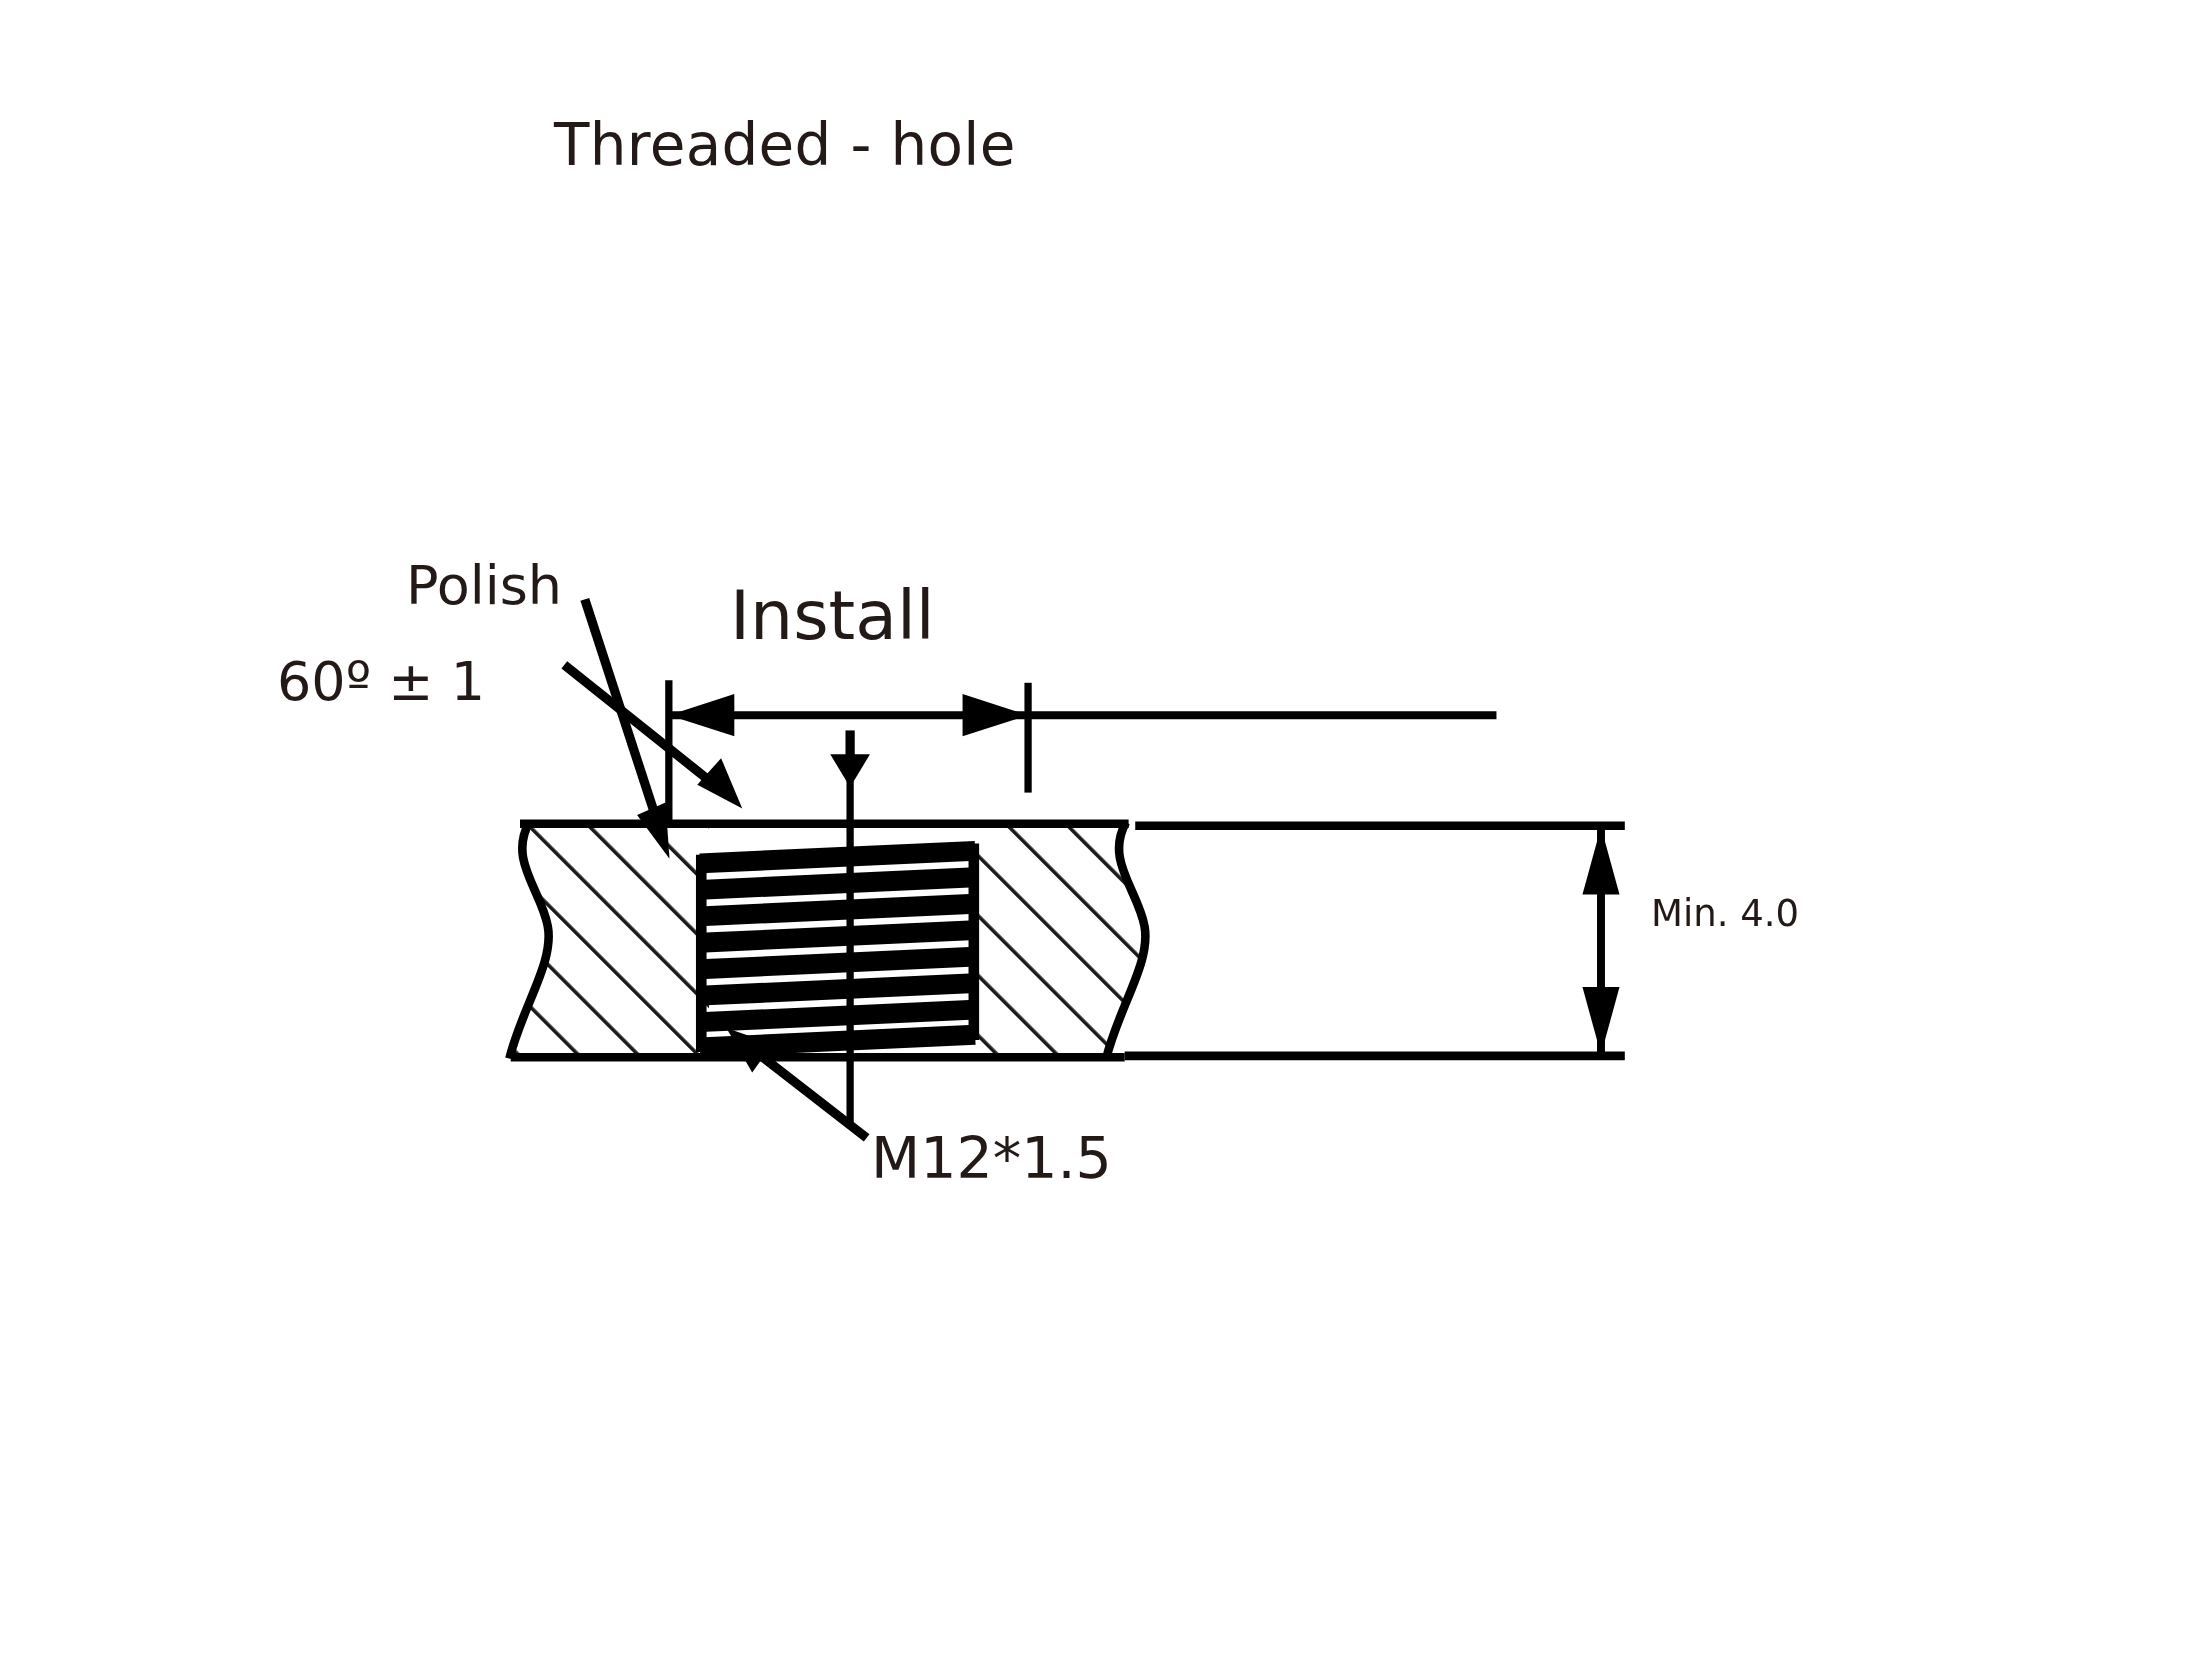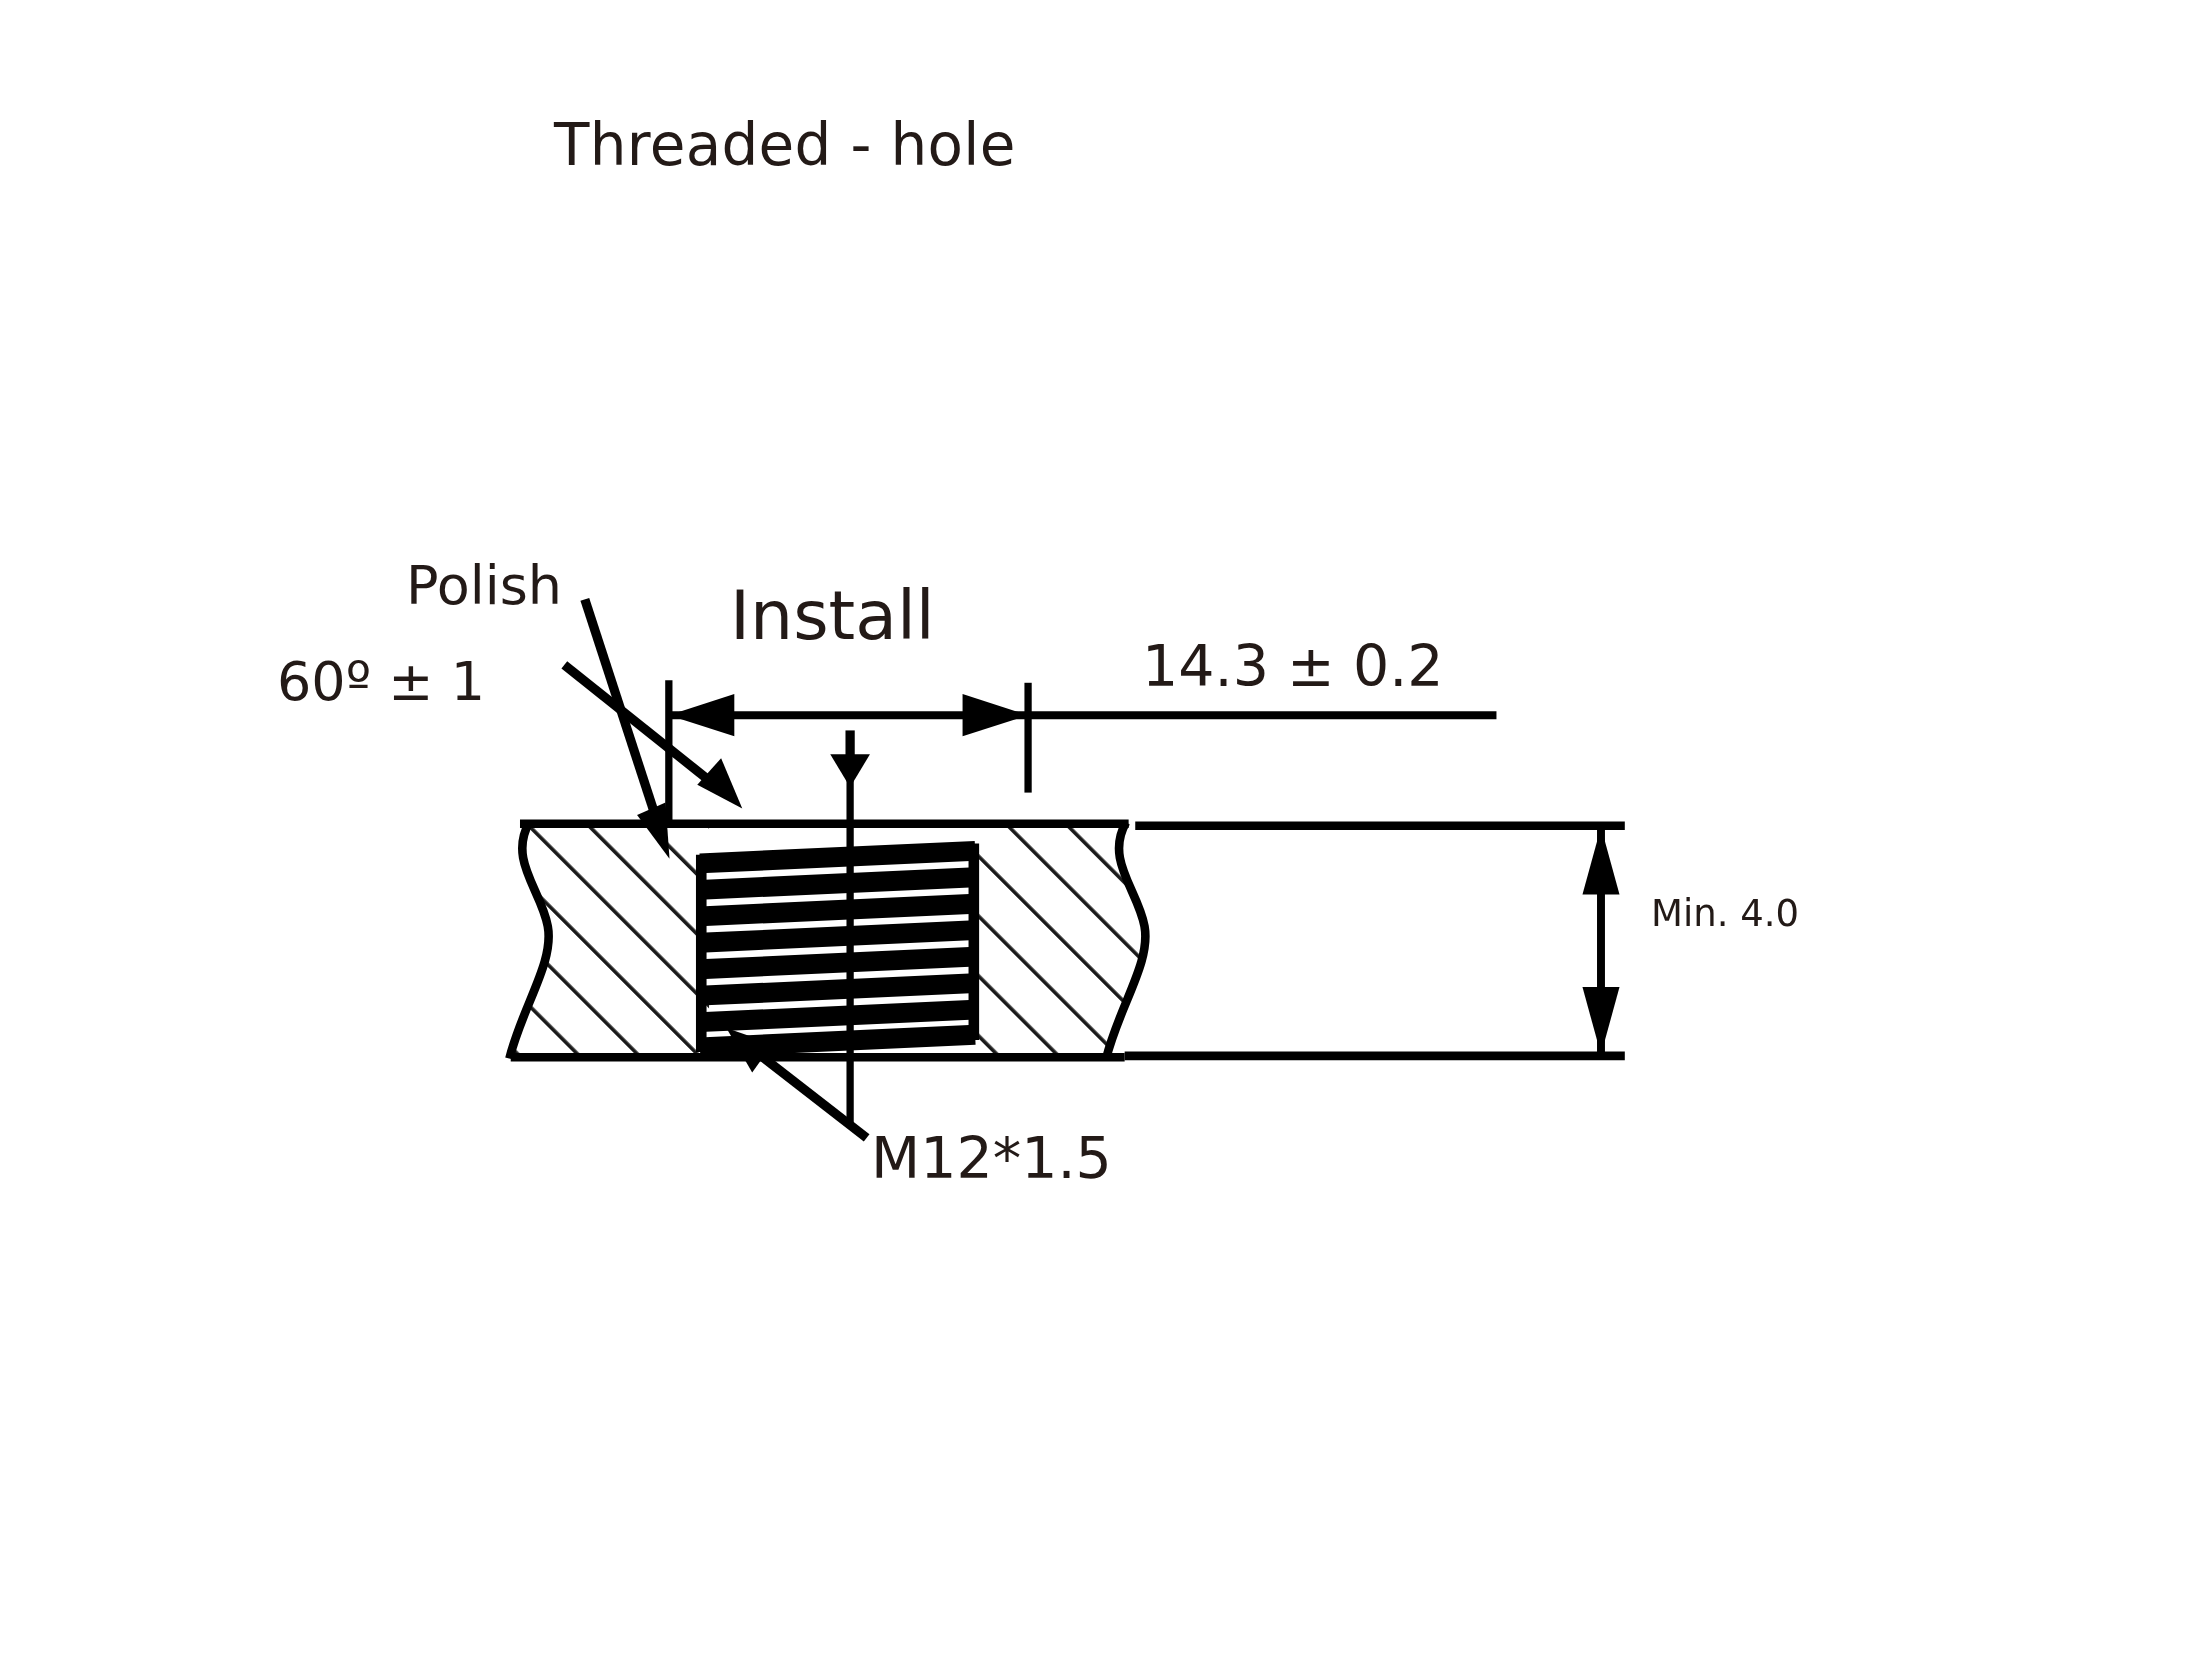--- a/index.html
+++ b/index.html
@@ -166,21 +166,20 @@
   </svg>
 
   <div class="label" id="title-label">Threaded - hole</div>
 
   <div class="label" id="polish-label">Polish</div>
 
   <div class="label" id="angle-label">60º ± 1</div>
 
   <div class="label" id="install-label">Install</div>
 
-  <div class="label" id="length-label">14.3 ± 0.2</div>
 
   <div class="label" id="min-depth-label">Min. 4.0</div>
 
   <div class="label" id="thread-spec-label">M12*1.5</div>
 
 
 </div>
 
 
 </body></html>

